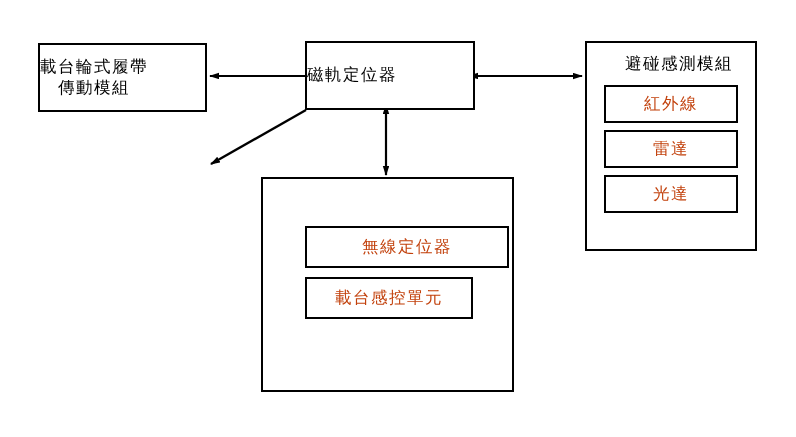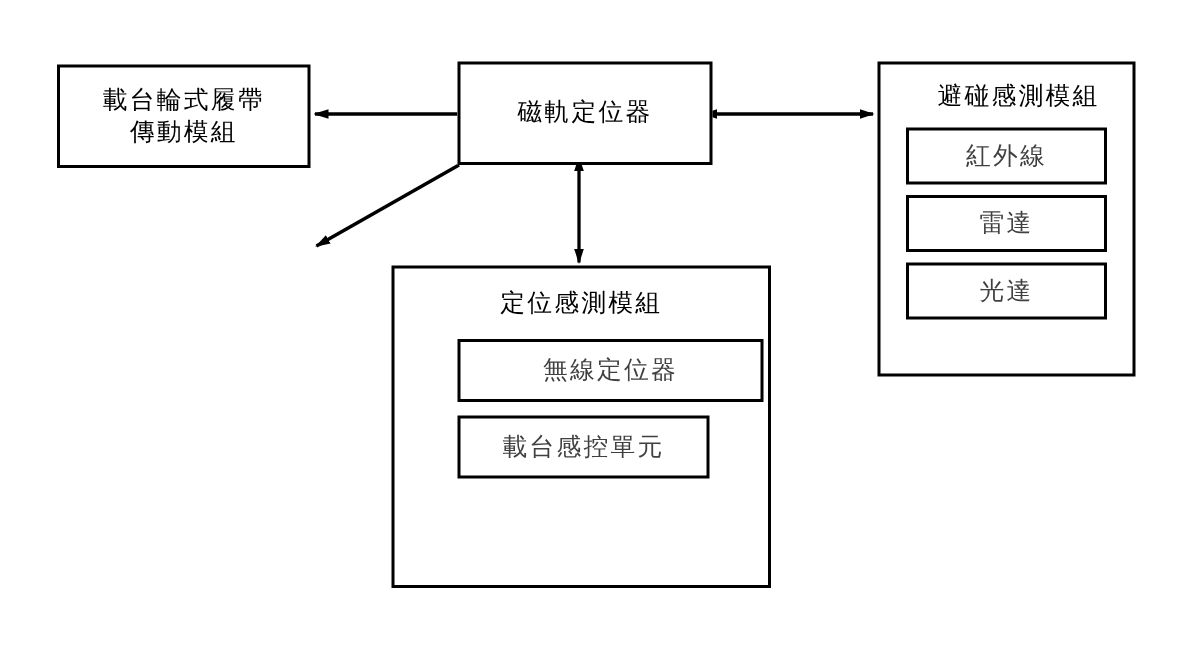--- a/index.html
+++ b/index.html
@@ -19,21 +19,21 @@
     overflow: hidden;
   }
   
   .box {
     position: absolute;
     box-sizing: border-box;
     border: 2px solid #000000;
     background: #ffffff;
     display: flex;
     align-items: center;
-    justify-content: center;
+    justify-content: flex-start;
     text-align: center;
     color: #000000;
     line-height: 1.25;
     z-index: 3;
   }
   .box.group {
     display: block;
     align-items: stretch;
   }
   .group-label {
@@ -45,21 +45,21 @@
   }
   .inner-box {
     position: absolute;
     box-sizing: border-box;
     border: 2px solid #000000;
     background: #ffffff;
     display: flex;
     align-items: center;
     justify-content: center;
     text-align: center;
-    color: #404040;
+    color: #c2410c;
   }
   .t16 { font-size: 16.5px; letter-spacing: 1.5px; }
   .two-line { white-space: pre-line; }
 
   
   #connectors {
     position: absolute;
     left: 0;
     top: 0;
     width: 796px;
@@ -126,21 +126,20 @@
       <span>雷達</span>
     </div>
 
     <div class="inner-box t16" style="left:17px; top:132px; width:134px; height:38px;">
       <span>光達</span>
     </div>
   </div>
 
   <div class="box group" style="left:261px; top:177px; width:253px; height:215px;">
 
-    <div class="group-label t16" style="top:13px;">定位感測模組</div>
 
     <div class="inner-box t16" style="left:42px; top:47px; width:204px; height:42px;">
       <span>無線定位器</span>
     </div>
 
     <div class="inner-box t16" style="left:42px; top:98px; width:168px; height:42px;">
       <span>載台感控單元</span>
     </div>
 
   </div>

